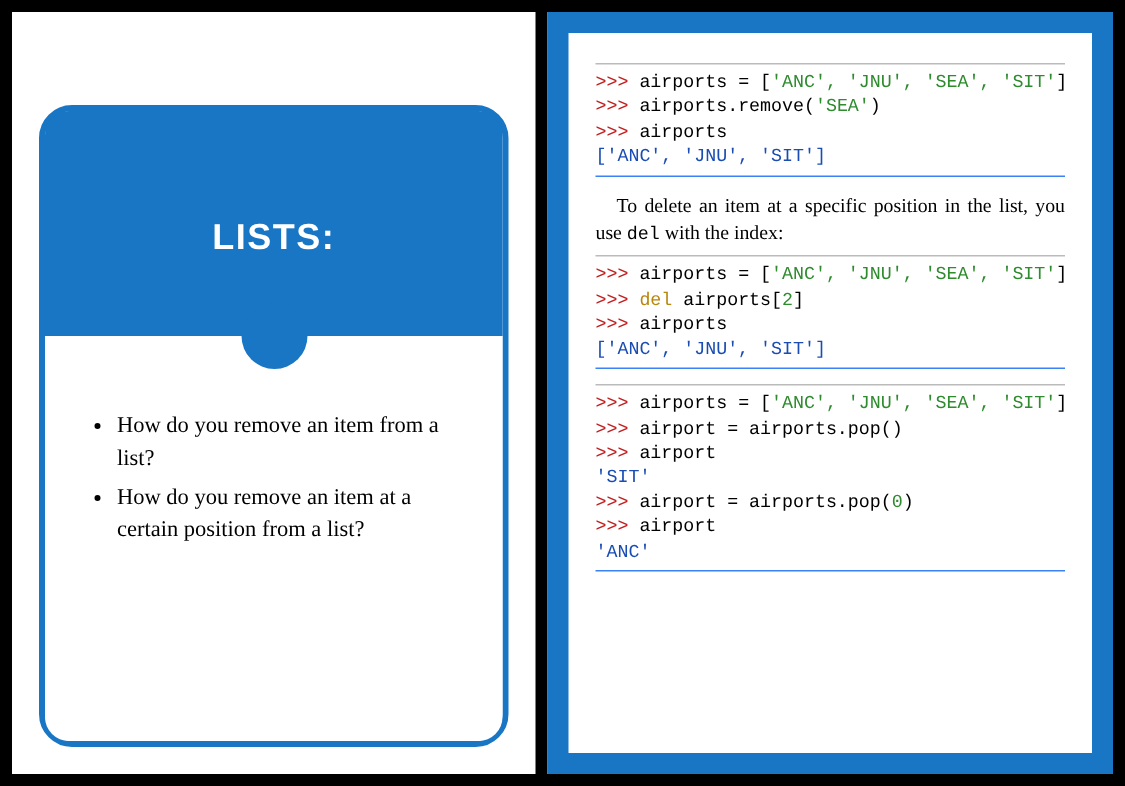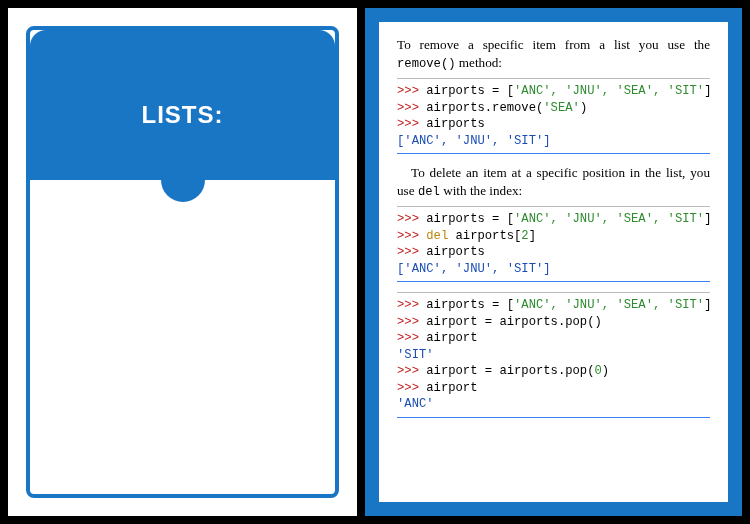--- a/index.html
+++ b/index.html
@@ -16,24 +16,25 @@
     flex: 1;
     background: #fff;
     position: relative;
     overflow: hidden;
   }
   
   .left-inner {
     position: absolute;
     inset: 18px;
     border: 4px solid #1976c5;
-    border-radius: 8px;
+    border-radius: 22px;
     overflow: visible;
     display: flex;
     flex-direction: column;
+    margin-top: 44px;
   }
   .left-top {
     background: #1976c5;
     color: #fff;
     text-align: center;
     padding: 70px 10px 50px 10px;
     border-radius: 16px 16px 0 0;
     position: relative;
   }
   .title-line {
@@ -100,29 +101,32 @@
 </style>
 </head>
 <body>
 
 <div class="card">
   <div class="left-inner">
     <div class="left-top">
       <div class="title-line">LISTS:</div>
       <div class="notch"></div>
     </div>
+    <div class="left-bottom">
+      <ul>
+        <li>How do you remove an item from a list?</li>
+        <li>How do you remove an item at a certain position from a list?</li>
+      </ul>
+    </div>
   </div>
 </div>
 
 <div class="card right">
   <div class="right-inner">
 
-    <p class="para">
-      <span>To remove a specific item from a list you use the </span><span class="mono">remove()</span><span> method:</span>
-    </p>
 
     <div class="codeblock"><span class="prompt">&gt;&gt;&gt; </span><span class="plain">airports = [</span><span class="str">'ANC', 'JNU', 'SEA', 'SIT'</span><span class="plain">]</span>
 <span class="prompt">&gt;&gt;&gt; </span><span class="plain">airports.remove(</span><span class="str">'SEA'</span><span class="plain">)</span>
 <span class="prompt">&gt;&gt;&gt; </span><span class="plain">airports</span>
 <span class="out">['ANC', 'JNU', 'SIT']</span></div>
 
     <p class="para"><span class="indent"></span><span>To delete an item at a specific position in the list, you use </span><span class="mono">del</span><span> with the index:</span></p>
 
     <div class="codeblock"><span class="prompt">&gt;&gt;&gt; </span><span class="plain">airports = [</span><span class="str">'ANC', 'JNU', 'SEA', 'SIT'</span><span class="plain">]</span>
 <span class="prompt">&gt;&gt;&gt; </span><span class="kw">del</span><span class="plain"> airports[</span><span class="num">2</span><span class="plain">]</span>

